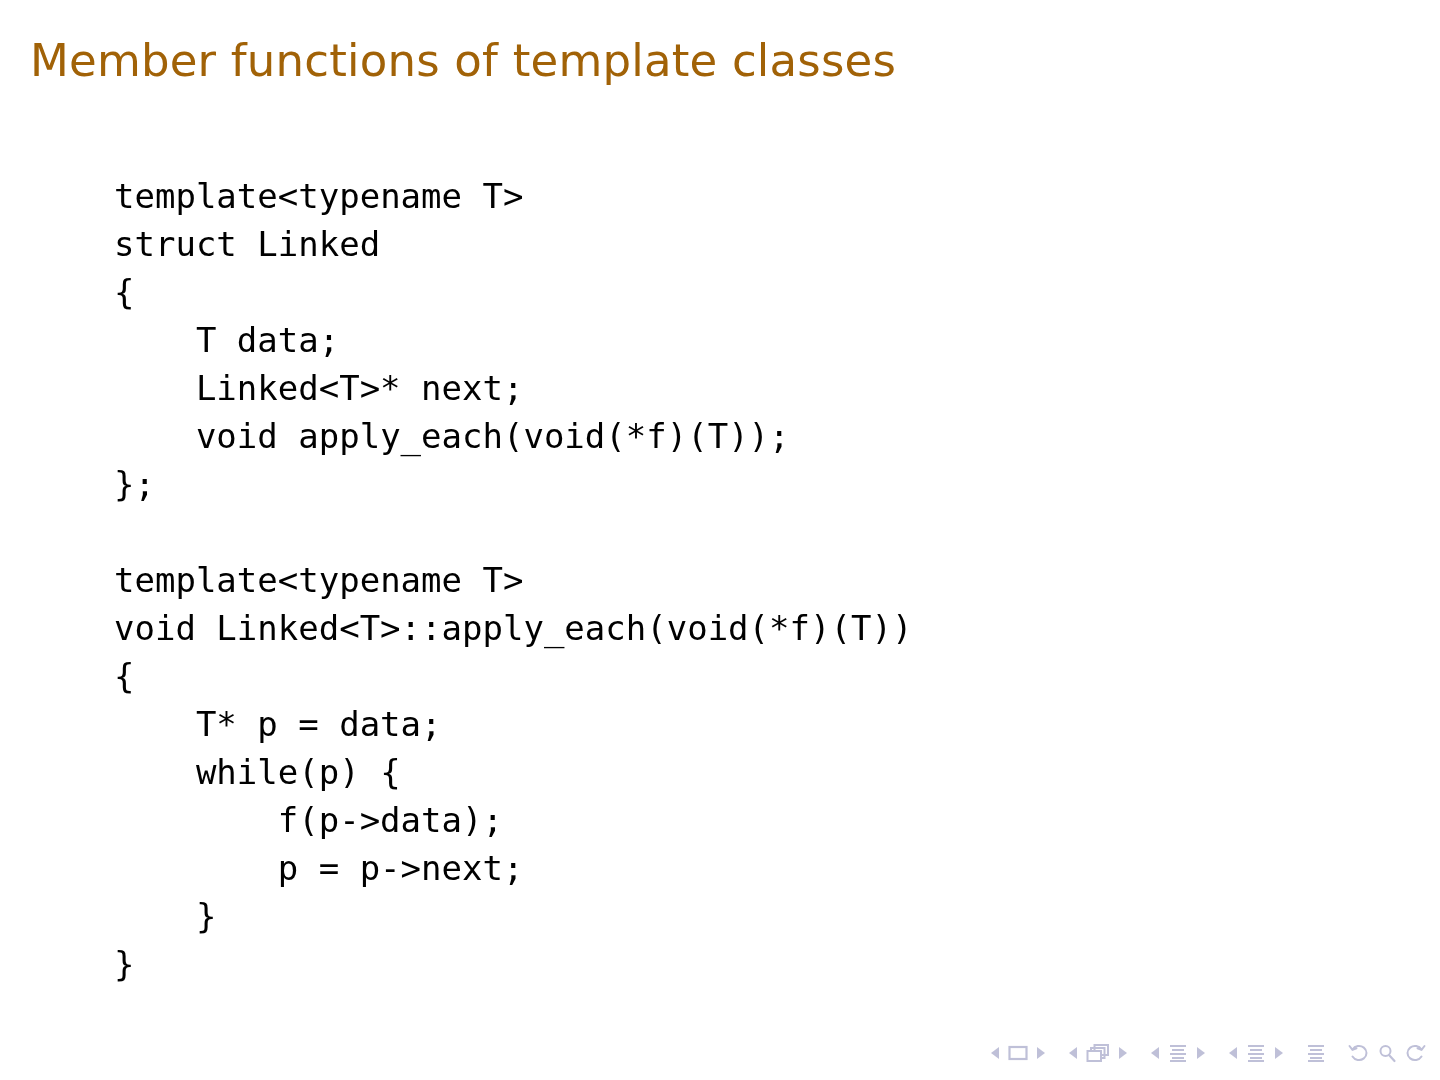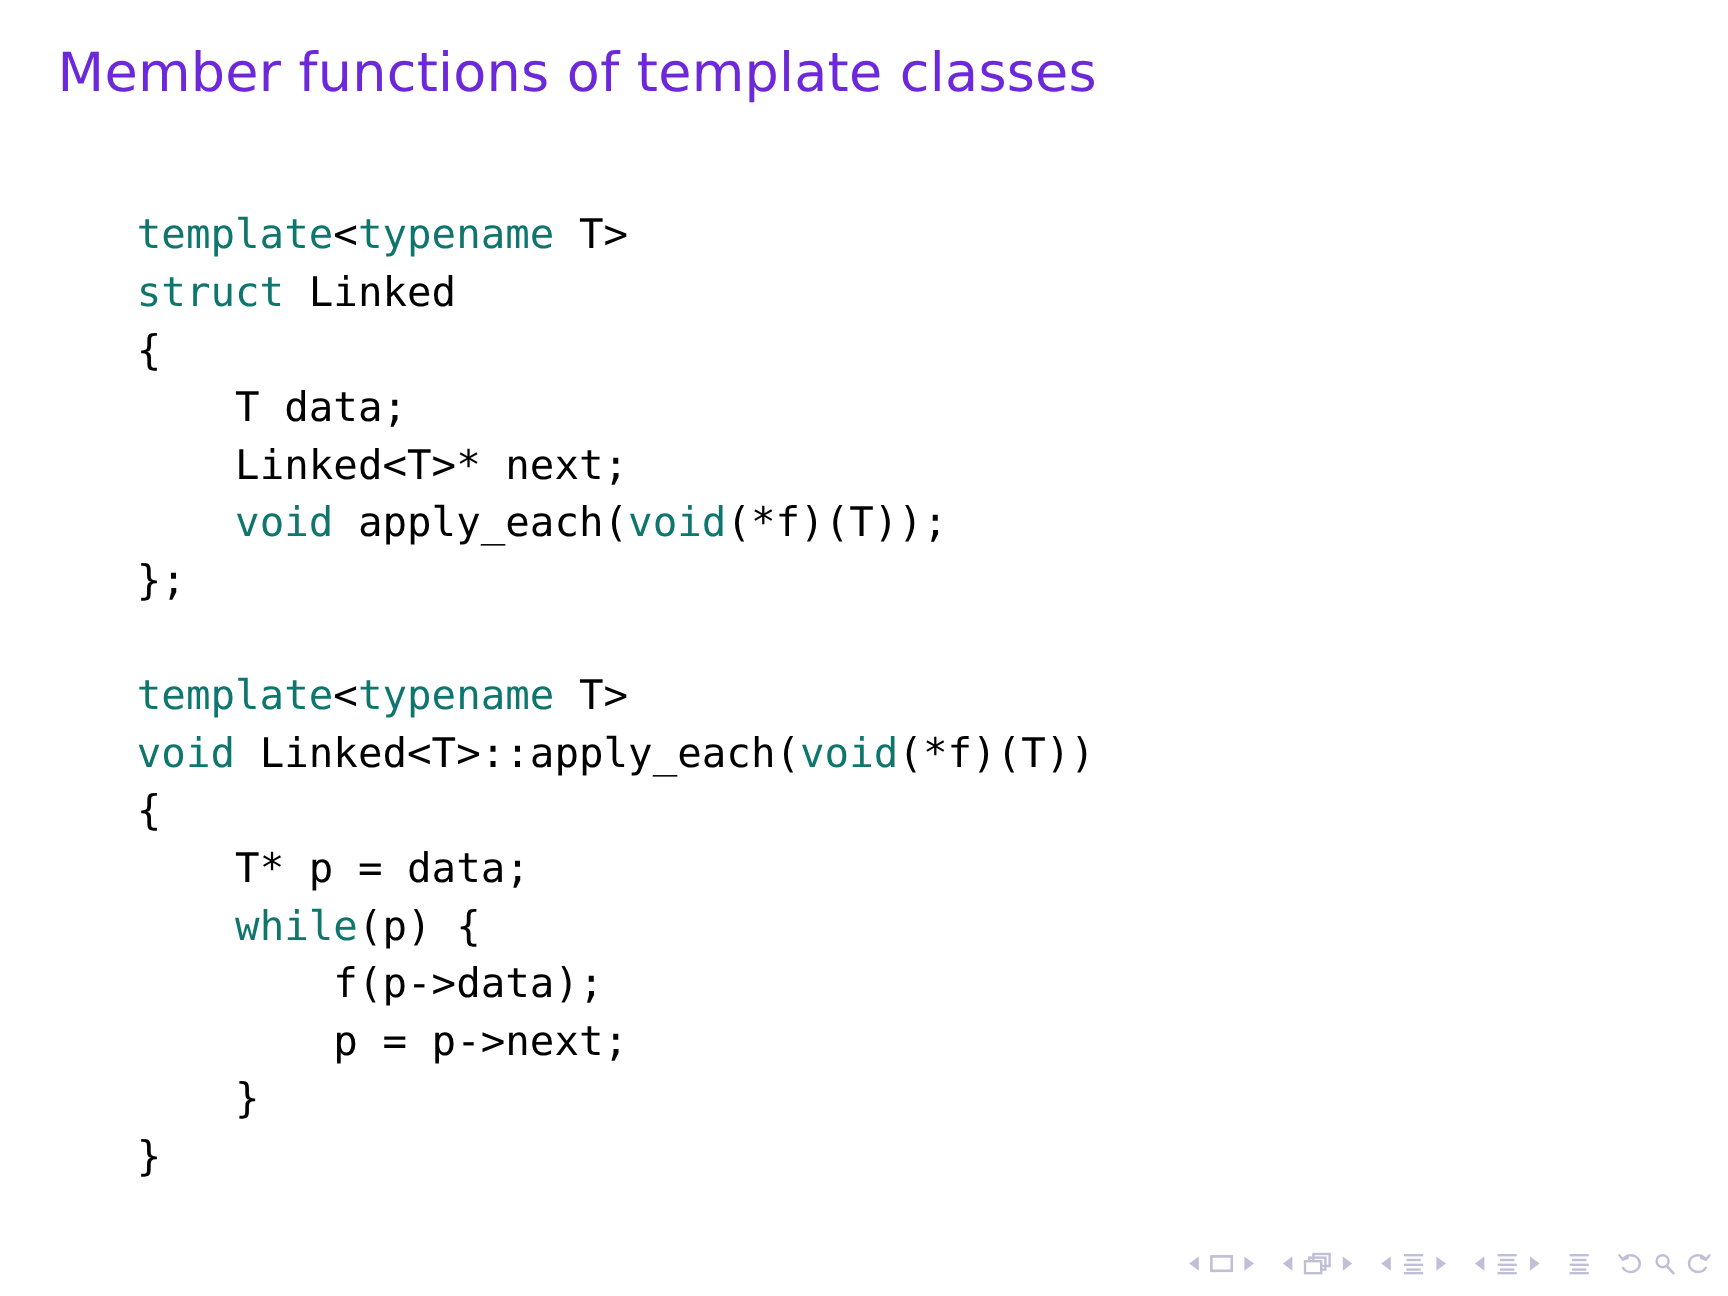--- a/index.html
+++ b/index.html
@@ -18,27 +18,27 @@
   
   .slide {
     position: absolute;
     inset: 0;
     background: #ffffff;
   }
 
   
   .frame-title {
     position: absolute;
-    left: 48px;
+    left: 30px;
     top: 34px;
     font-family: "DejaVu Sans", sans-serif;
     font-size: 45px;
     font-weight: 400;
     letter-spacing: 0.2px;
-    color: #6d28d9;
+    color: #a16207;
     white-space: nowrap;
   }
 
   
   .code-block {
     position: absolute;
     left: 114px;
     top: 172px;
     font-family: "DejaVu Sans Mono", "Liberation Mono", monospace;
     font-size: 34px;
@@ -47,21 +47,21 @@
     white-space: pre;
     letter-spacing: 0px;
   }
   .code-line {
     height: 48px;
     white-space: pre;
   }
   .code-line.blank {
     height: 48px;
   }
-  .tok-kw   { color: #0f766e; }
+  .tok-kw   { color: #000000; }
   .tok-id   { color: #000000; }
 
   
   .nav-bar {
     position: absolute;
     right: 14px;
     bottom: 12px;
     height: 30px;
     display: flex;
     align-items: center;

